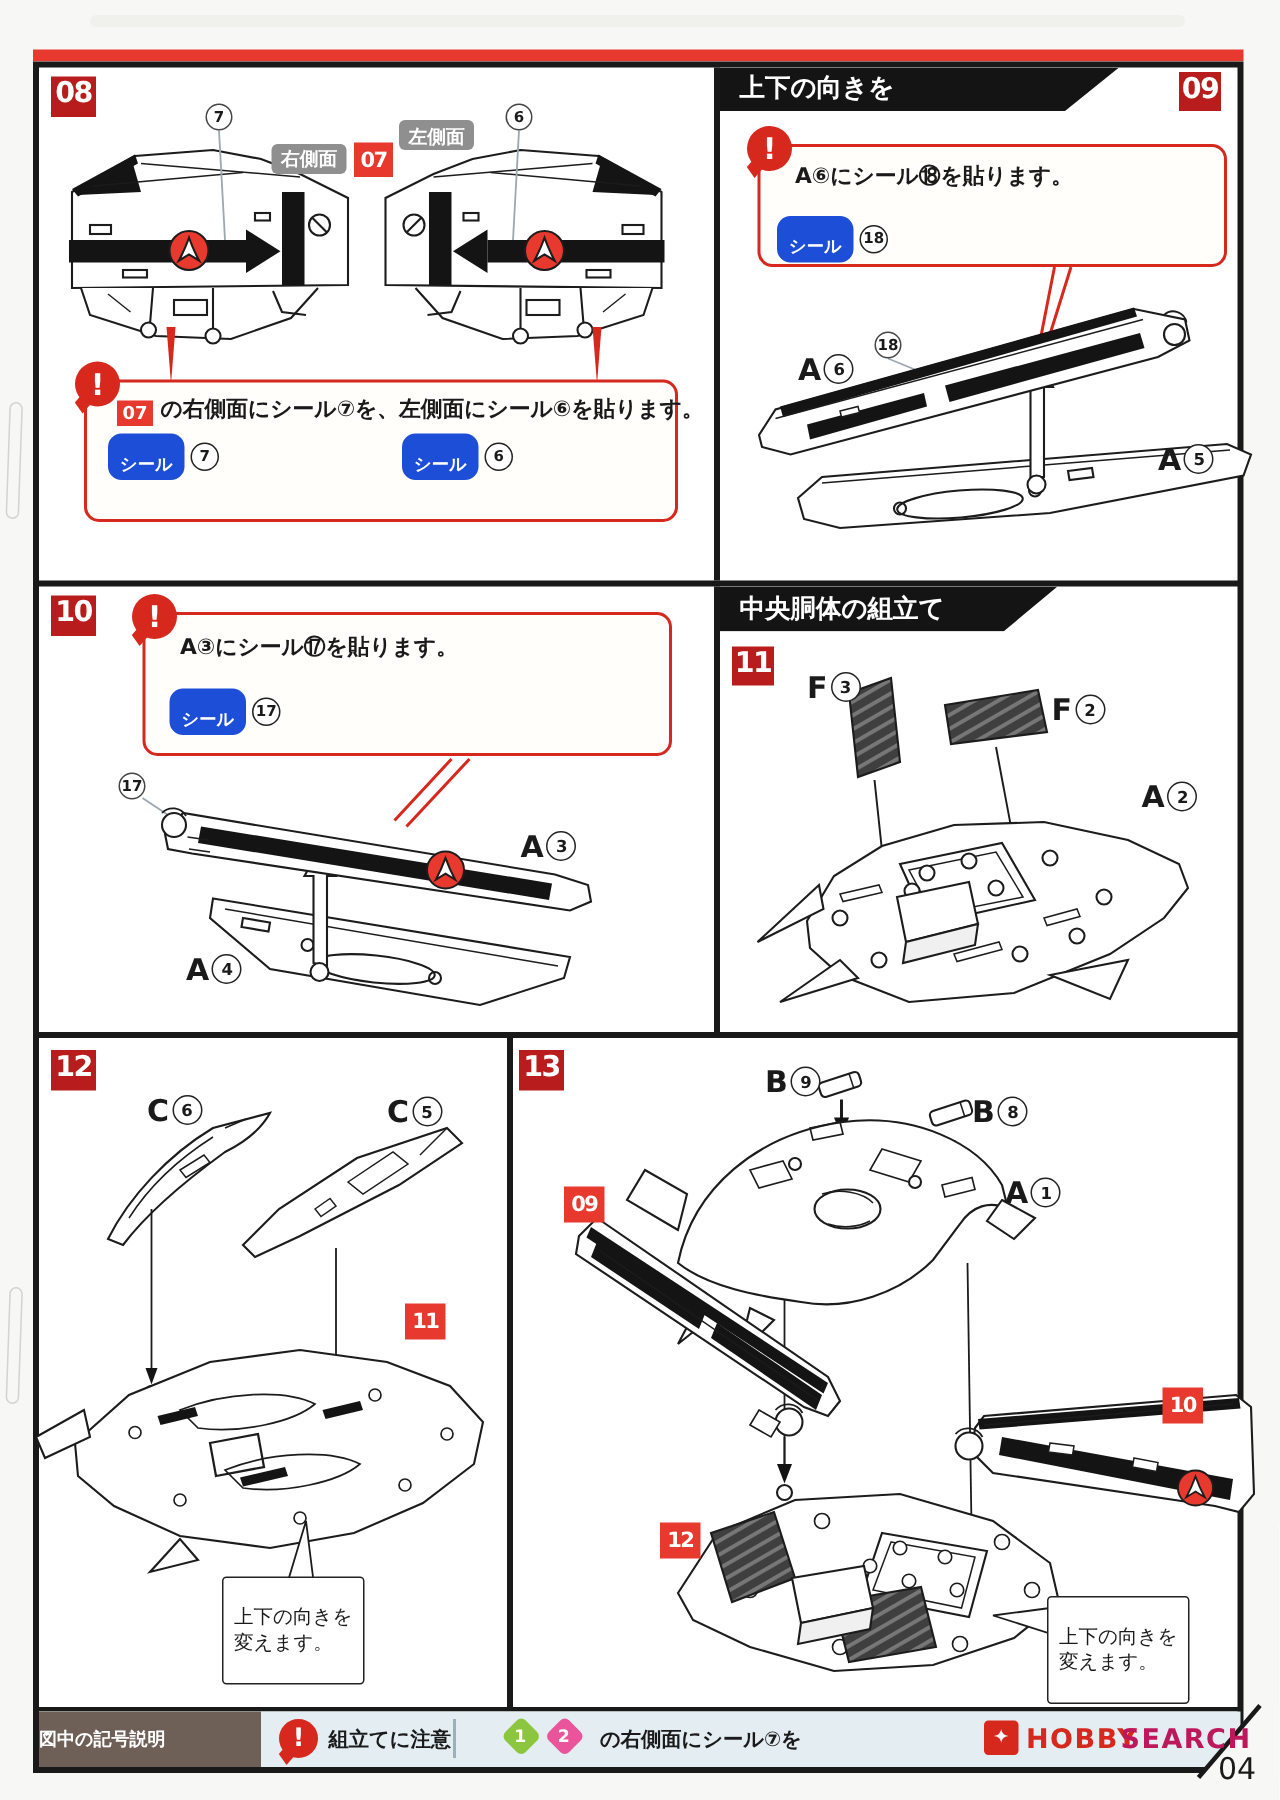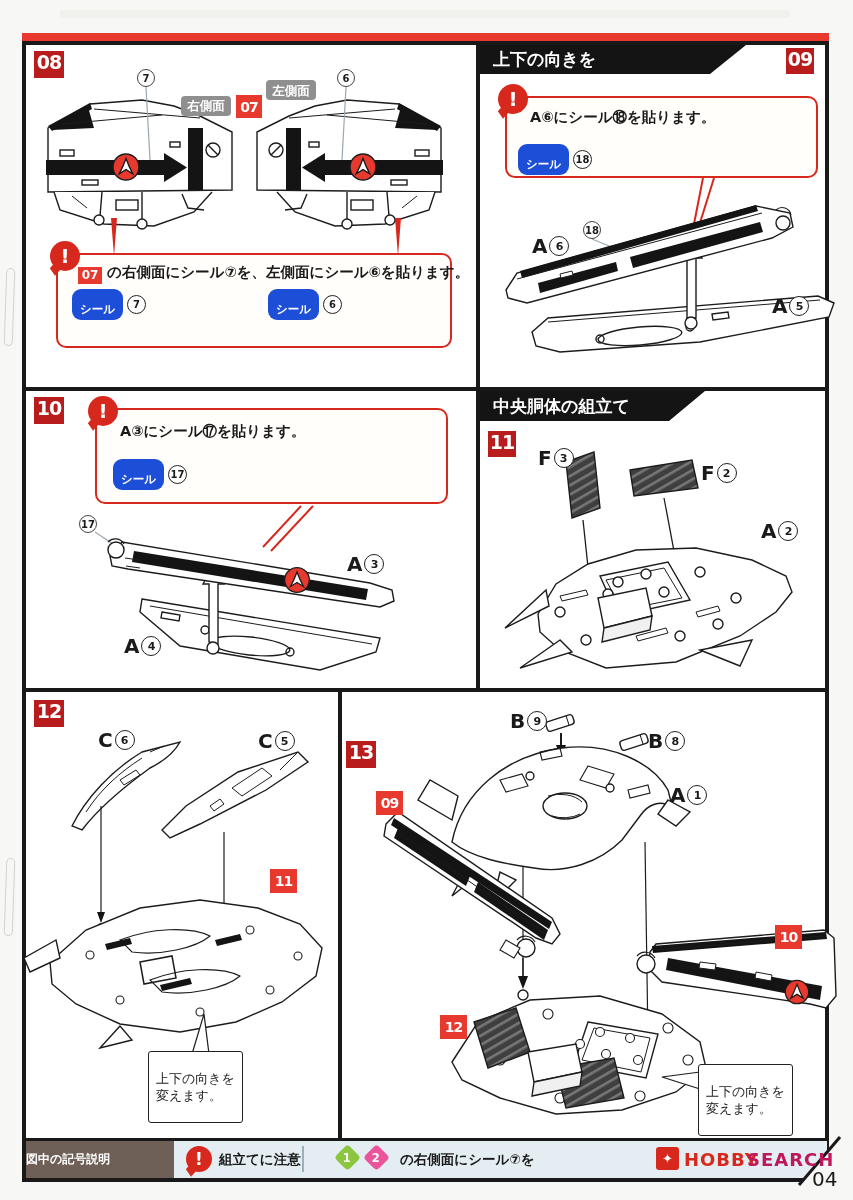--- a/index.html
+++ b/index.html
@@ -440,21 +440,21 @@
     <span class="circ">5</span>
   </div>
 <div class="abs refbadge overlay" style="left:270px;top:869px;width:27px;height:24px;">
     <span>11</span>
   </div>
 <div class="abs note" style="left:148px;top:1051px;">
   <div>上下の向きを</div>
     <div>変えます。</div>
 </div>
 
-<div class="abs stepbadge overlay" style="left:346px;top:700px;width:30px;height:27px;margin-top:41px;">
+<div class="abs stepbadge overlay" style="left:346px;top:700px;width:30px;height:27px;">
     <span>13</span>
   </div>
 <div class="abs plabel" style="left:510px;top:709px;">
     <span>B</span>
     <span class="circ">9</span>
   </div>
 <div class="abs plabel" style="left:648px;top:729px;">
     <span>B</span>
     <span class="circ">8</span>
   </div>

